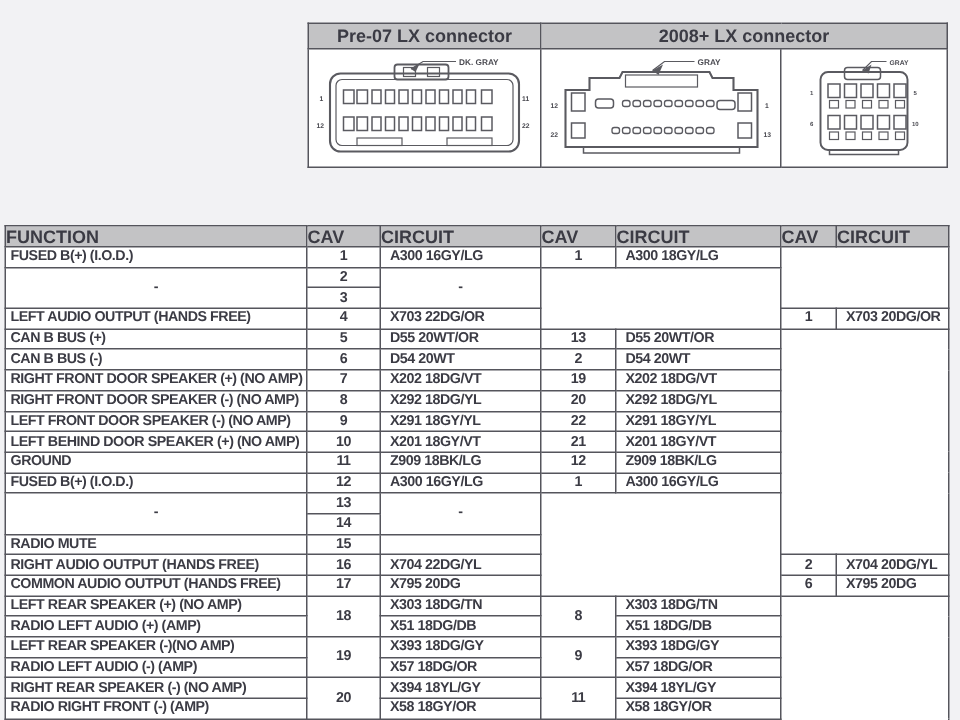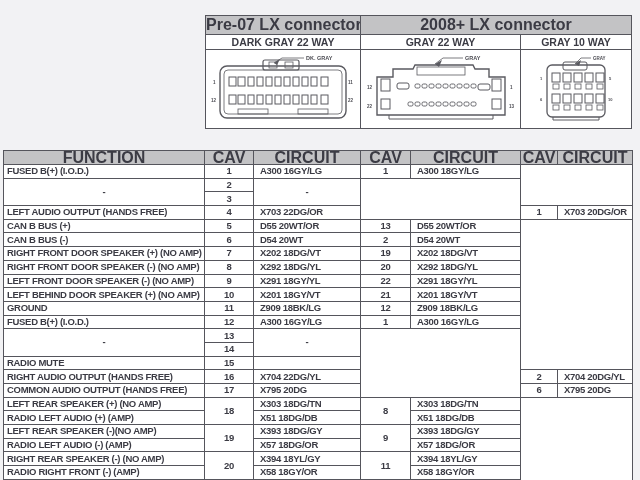--- a/index.html
+++ b/index.html
@@ -15,43 +15,43 @@
     left:205px;top:15px;width:426px;
     border-collapse:collapse;table-layout:fixed;
     background:#fff;
   }
   #hdr td{
     border:1px solid #55555c;
     text-align:center;vertical-align:middle;
     font-weight:bold;font-size:10.5px;color:#3b3b44;
     padding:0;white-space:nowrap;overflow:hidden;
   }
-  #hdr .era{background:#c3c3c5;height:16px;font-size:16px;}
+  #hdr .era{background:#c3c3c5;height:16px;font-size:12px;}
   #hdr .banner{height:13px;}
   #hdr .pn{height:14px;}
   #hdr .cname{height:14px;}
   #hdr .imgcell{height:78px;background:#fff;}
   #hdr .imgcell svg{display:block;margin:0 auto;}
   
   #main{
     left:3px;top:150px;width:629px;
     border-collapse:collapse;table-layout:fixed;
     background:#fff;
   }
   #main td,#main th{
     border:1px solid #55555c;
     font-size:9.5px;font-weight:bold;color:#3b3b44;
     height:12.7px;padding:0 0 0 3px;
     white-space:nowrap;overflow:hidden;
     letter-spacing:-0.3px;line-height:12px;
     vertical-align:middle;text-align:left;
   }
   #main th{
-    background:#c3c3c5;text-align:center;height:13px;
-    font-size:16px;padding:0;letter-spacing:0;
+    background:#c3c3c5;height:13px;
+    font-size:12px;padding:0;letter-spacing:0;
   }
   #main td.cav{text-align:center;padding:0;}
   #main td.cir{padding-left:6px;margin-left:13px;}
   #main td.dash,#main td.fndash{text-align:center;padding:0;}
   #main td.empty{padding:0;}
   svg text{font-family:"Liberation Sans",sans-serif;fill:#4b4b52;}
   svg .ln{stroke:#5a5a60;fill:none;}
   svg .fl{fill:#5a5a60;stroke:none;}
 </style>
 </head>
@@ -60,25 +60,20 @@
 <table id="hdr" class="abs">
   <colgroup>
       <col style="width:155px">
       <col style="width:160px">
       <col style="width:111px">
     </colgroup>
   <tbody>
       <tr>
     <td class="era">Pre-07 LX connector</td>
     <td class="era" colspan="2">2008+ LX connector</td>
-  </tr>
-  <tr>
-    <td class="cname">DARK GRAY 22 WAY</td>
-    <td class="cname">GRAY 22 WAY</td>
-    <td class="cname">GRAY 10 WAY</td>
   </tr>
   <tr>
     <td class="imgcell">
 
       <svg width="150" height="76" viewBox="0 0 150 76">
         <text x="98" y="9" font-size="5.5">DK. GRAY</text>
         <path class="ln" d="M96,7 L74,7 L66,12" stroke-width="0.8"></path>
         <path class="fl" d="M66,12 l6,-4 l-3,6 z"></path>
         <rect class="ln" x="55" y="9" width="36" height="10" rx="2" stroke-width="1.2"></rect>
         <rect class="ln" x="61" y="11" width="8" height="6" stroke-width="0.8"></rect>

